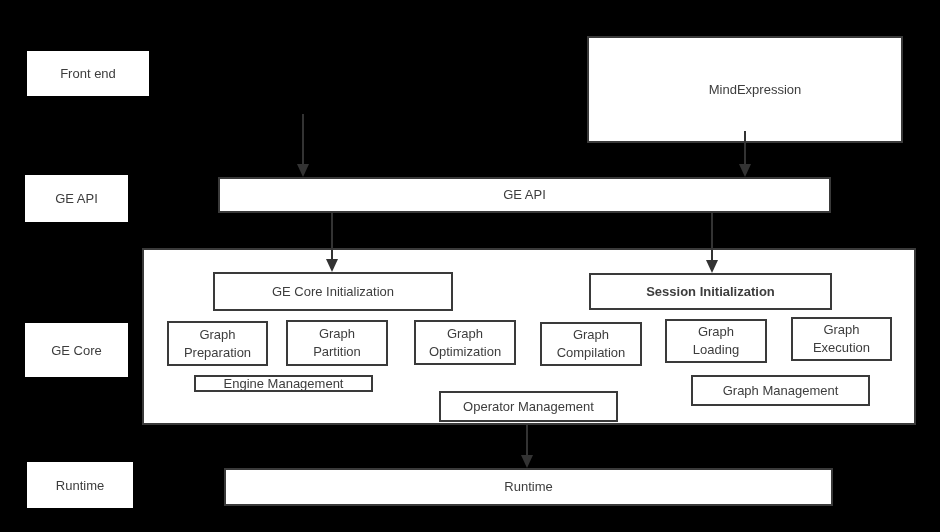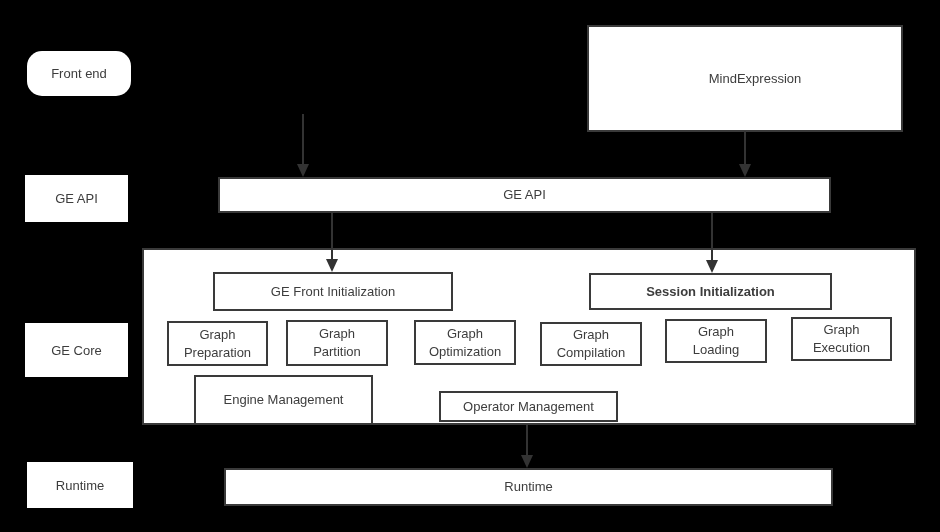--- a/index.html
+++ b/index.html
@@ -37,45 +37,45 @@
   }
   .arrow-line{position:absolute;width:2px;background:#333333;z-index:5;}
   .arrow-head{
     position:absolute;width:0;height:0;z-index:5;
     border-left:6px solid transparent;
     border-right:6px solid transparent;
     border-top:13px solid #333333;
   }
 
   
-  #lbl-front-end{left:27px;top:51px;width:104px;height:45px;border-radius:15px;}
+  #lbl-front-end{left:27px;top:51px;width:122px;height:45px;}
   #tensorflow-box{left:142px;top:25px;width:334px;height:104px;display:block;}
   #tensorflow-title{
     position:absolute;left:0;top:29px;width:100%;
     text-align:center;color:#3d3d3d;font-size:13px;
   }
   #tf-adapter-box{left:72px;top:54px;width:179px;height:35px;}
-  #mindexpression-box{left:587px;top:25px;width:316px;height:107px;padding-left:20px;}
+  #mindexpression-box{left:587px;top:36px;width:316px;height:107px;padding-left:20px;}
 
   
   #lbl-ge-api{left:25px;top:175px;width:103px;height:47px;}
   #ge-api-bar{left:218px;top:177px;width:613px;height:36px;}
 
   
   #lbl-ge-core{left:25px;top:323px;width:103px;height:54px;}
   #ge-core-container{left:142px;top:248px;width:774px;height:177px;background:#ffffff;border:2px solid #3a3a3a;position:absolute;box-sizing:border-box;}
   #ge-core-init-box{left:213px;top:272px;width:240px;height:39px;z-index:2;}
   #session-init-box{left:589px;top:273px;width:243px;height:37px;z-index:2;font-weight:bold;}
   #stage-graph-preparation{left:167px;top:321px;width:101px;height:45px;z-index:2;}
   #stage-graph-partition{left:286px;top:320px;width:102px;height:46px;z-index:2;}
   #stage-graph-optimization{left:414px;top:320px;width:102px;height:45px;z-index:2;}
   #stage-graph-compilation{left:540px;top:322px;width:102px;height:44px;z-index:2;}
   #stage-graph-loading{left:665px;top:319px;width:102px;height:44px;z-index:2;}
   #stage-graph-execution{left:791px;top:317px;width:101px;height:44px;z-index:2;}
-  #mgmt-engine{left:194px;top:375px;width:179px;height:50px;z-index:2;}
+  #mgmt-engine{left:194px;top:375px;width:179px;height:17px;z-index:2;}
   #mgmt-operator{left:439px;top:375px;width:179px;height:31px;z-index:2;margin-top:16px;}
   #mgmt-graph{left:691px;top:375px;width:179px;height:31px;z-index:2;}
 
   
   #lbl-runtime{left:27px;top:462px;width:106px;height:46px;}
   #runtime-bar{left:224px;top:468px;width:609px;height:38px;}
 </style>
 </head>
 <body>
 
@@ -84,38 +84,39 @@
   <div class="row-label" id="lbl-front-end">Front end</div>
   <div class="row-label" id="lbl-ge-api">GE API</div>
   <div class="row-label" id="lbl-ge-core">GE Core</div>
   <div class="row-label" id="lbl-runtime">Runtime</div>
 
   <div class="box" id="mindexpression-box">MindExpression</div>
 
   <div class="box" id="ge-api-bar">GE API</div>
 
   <div id="ge-core-container"></div>
-  <div class="box" id="ge-core-init-box">GE Front Initialization</div>
+  <div class="box" id="ge-core-init-box">GE Core Initialization</div>
   <div class="box" id="session-init-box">Session Initialization</div>
 
   <div class="box" id="stage-graph-preparation">Graph
 Preparation</div>
   <div class="box" id="stage-graph-partition">Graph
 Partition</div>
   <div class="box" id="stage-graph-optimization">Graph
 Optimization</div>
   <div class="box" id="stage-graph-compilation">Graph
 Compilation</div>
   <div class="box" id="stage-graph-loading">Graph
 Loading</div>
   <div class="box" id="stage-graph-execution">Graph
 Execution</div>
 
   <div class="box" id="mgmt-engine">Engine Management</div>
   <div class="box" id="mgmt-operator">Operator Management</div>
+  <div class="box" id="mgmt-graph">Graph Management</div>
 
   <div class="box" id="runtime-bar">Runtime</div>
 
   <div class="arrow-line" style="left:302px;top:114px;height:51px;"></div>
   <div class="arrow-head" style="left:297px;top:164px;"></div>
 
   <div class="arrow-line" style="left:744px;top:131px;height:34px;"></div>
   <div class="arrow-head" style="left:739px;top:164px;"></div>
 
   <div class="arrow-line" style="left:331px;top:213px;height:47px;z-index:6;"></div>

